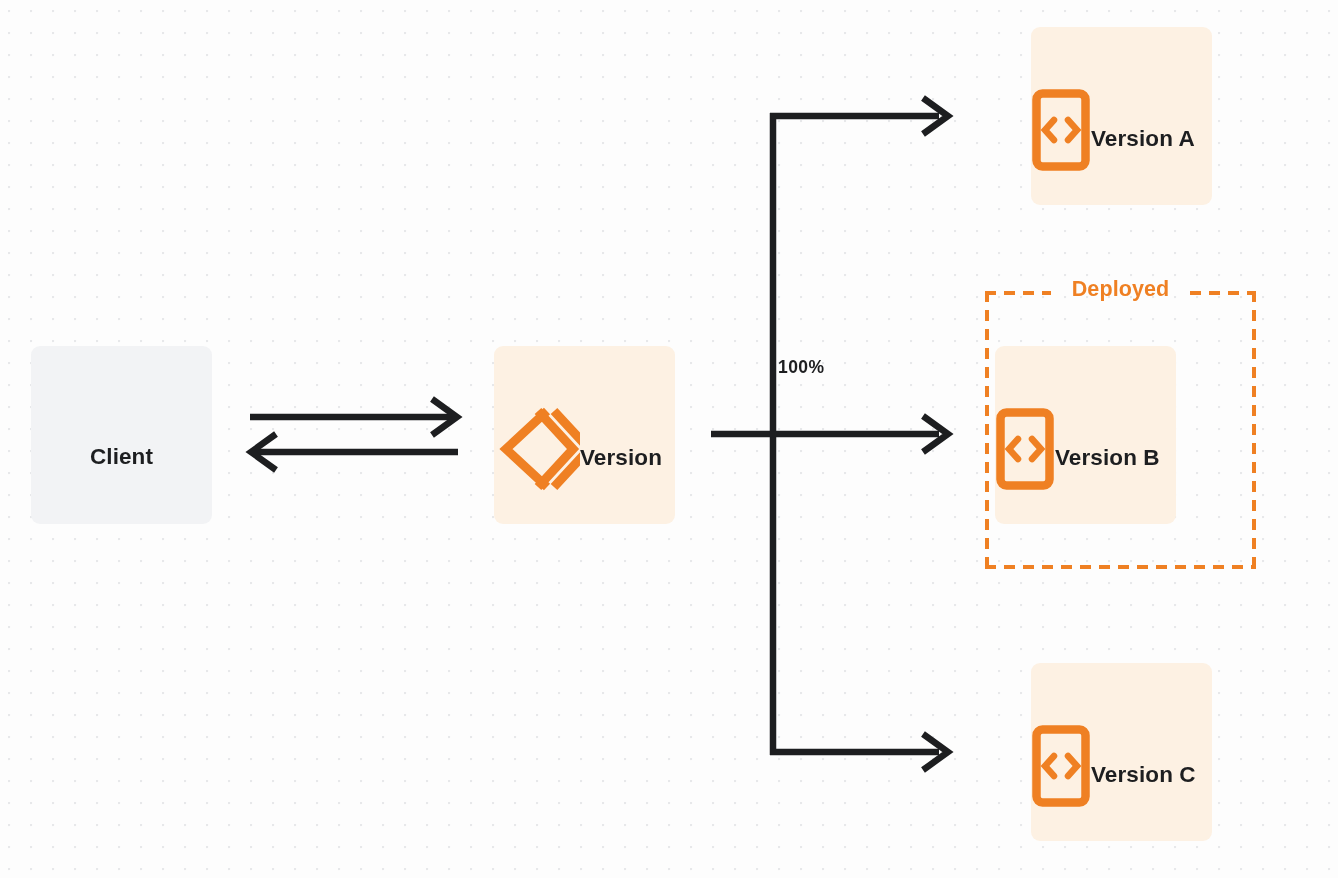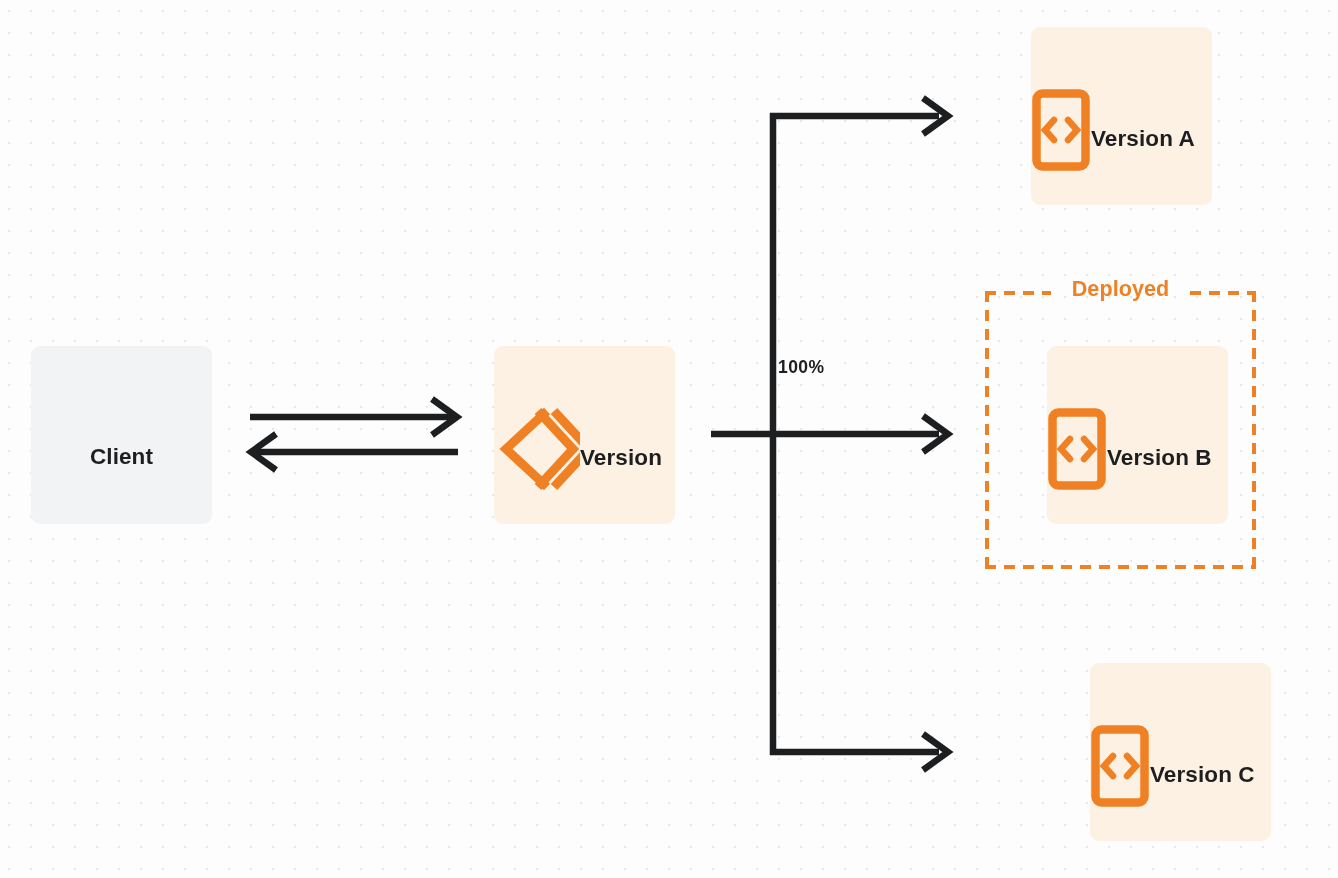--- a/index.html
+++ b/index.html
@@ -68,22 +68,22 @@
   .node--version {
     width: 181px;
     height: 178px;
     background: #fdf1e3;
     justify-content: flex-start;
     padding-top: 28px;
   }
   .node--version .node-label { margin-top: 19px; }
 
   .node--a { left: 1031px; top: 27px; }
-  .node--b { left: 1047px; top: 346px; }
-  .node--c { left: 1090px; top: 663px; }
+  .node--b { left: 995px; top: 346px; }
+  .node--c { left: 1031px; top: 663px; }
 
   .icon-wrap {
     display: block;
     line-height: 0;
   }
 
   
   .deployed-group {
     position: absolute;
     left: 985px;

